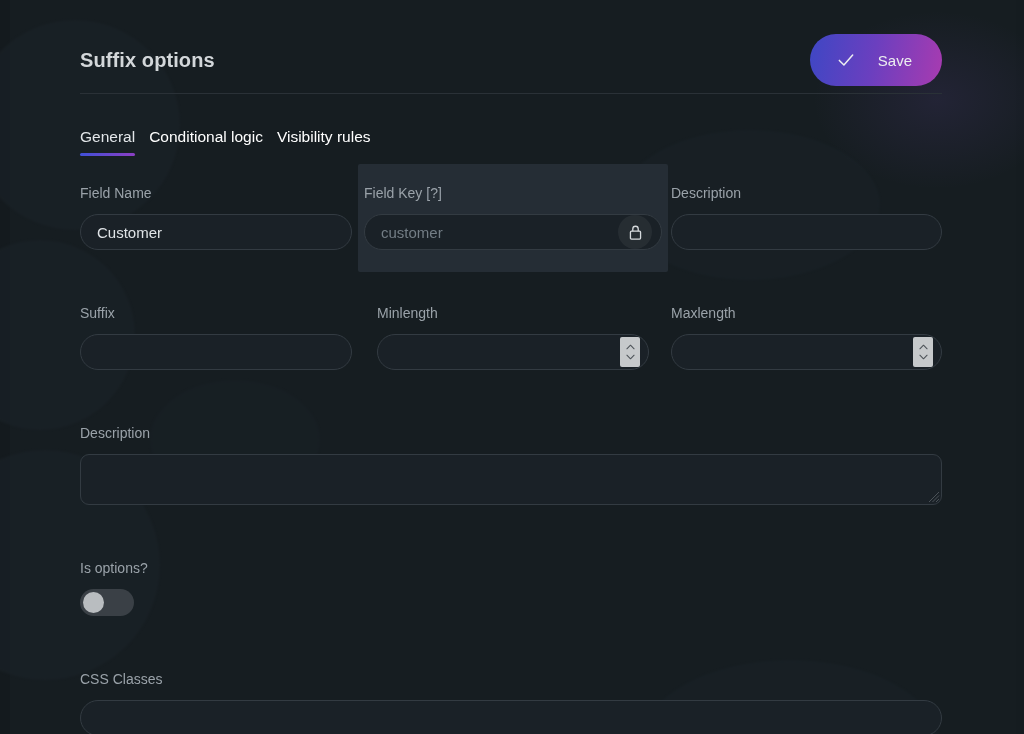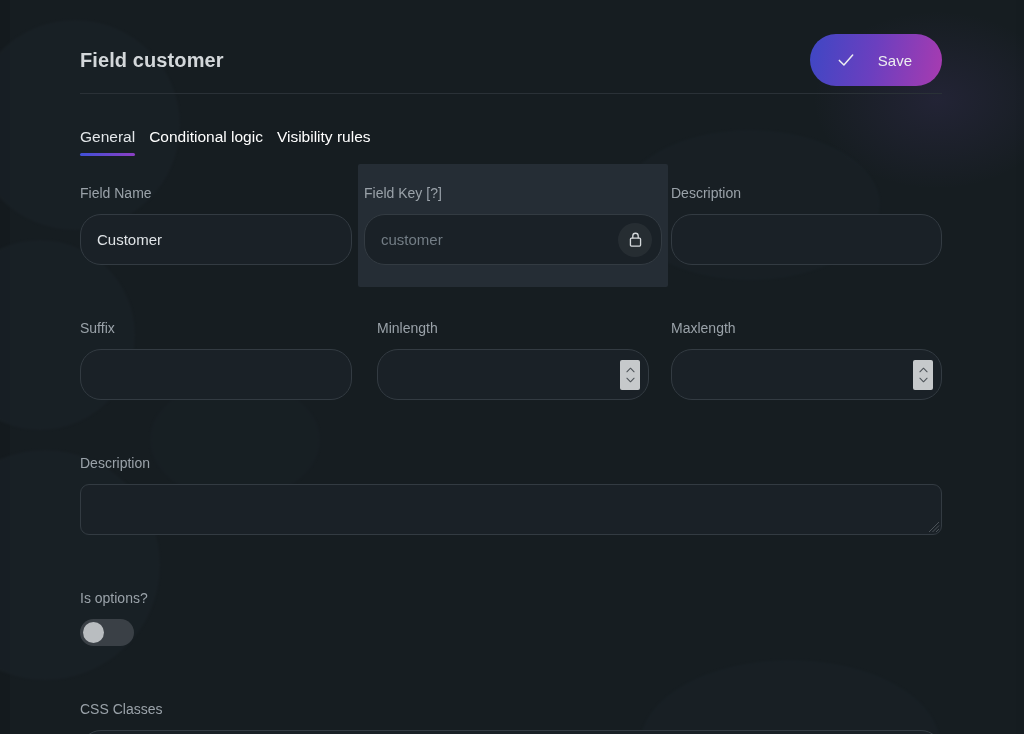--- a/index.html
+++ b/index.html
@@ -141,21 +141,21 @@
   .field { grid-column: span 1; }
   .label {
     display: block;
     font-size: 14px;
     color: #9aa2a9;
     margin-bottom: 14px;
     line-height: 1;
   }
   .input {
     width: 100%;
-    height: 51px;
+    height: 36px;
     border-radius: 21px;
     border: 1px solid #333b42;
     background: #1a2127;
     color: #dfe3e6;
     font-family: "Liberation Sans", sans-serif;
     font-size: 15px;
     padding: 0 16px;
     outline: none;
   }
   .input::placeholder { color: #737d85; }
@@ -264,21 +264,21 @@
     <div class="blob b1"></div>
     <div class="blob b2"></div>
     <div class="blob b3"></div>
     <div class="blob b4"></div>
     <div class="blob b5"></div>
     <div class="blob b6"></div>
     <div class="save-glow"></div>
   </div>
 
   <div class="header">
-    <div class="page-title">Field customer</div>
+    <div class="page-title">Suffix options</div>
 
     <button class="save-button">
       <span>
         <svg class="check-icon" viewBox="0 0 24 24" fill="none" stroke="#eceef0" stroke-width="1.8" stroke-linecap="round" stroke-linejoin="round">
           <polyline points="4,12.5 9.5,18 20,6"></polyline>
         </svg>
       </span>
       <span>Save</span>
     </button>
   </div>

